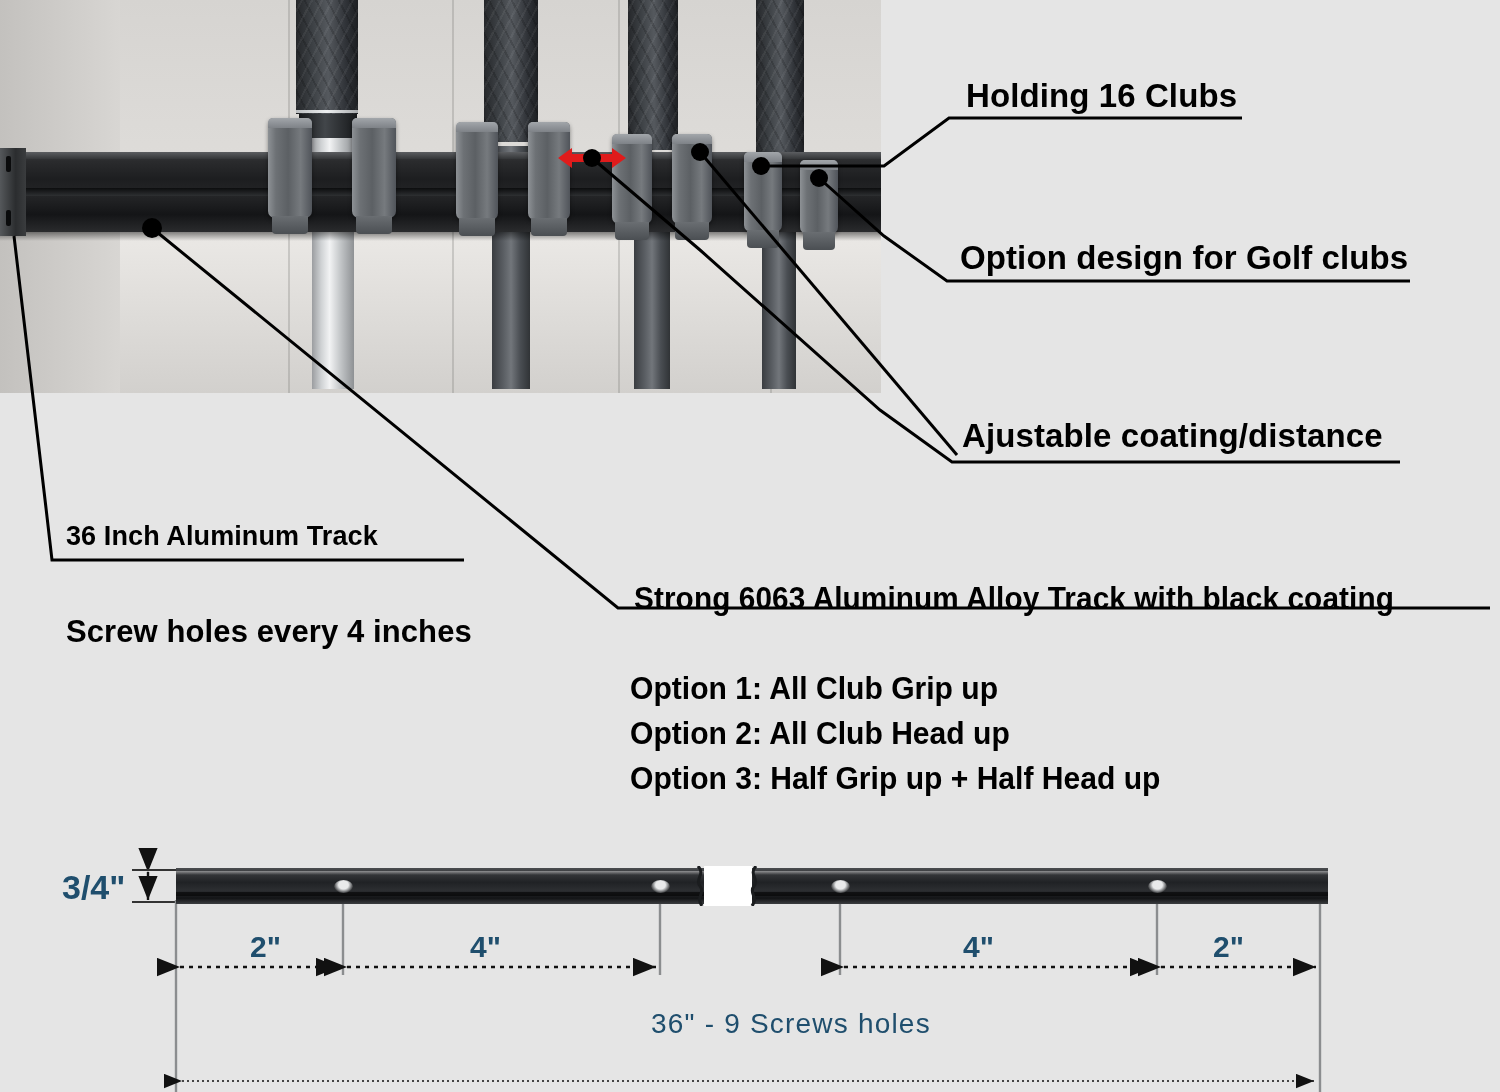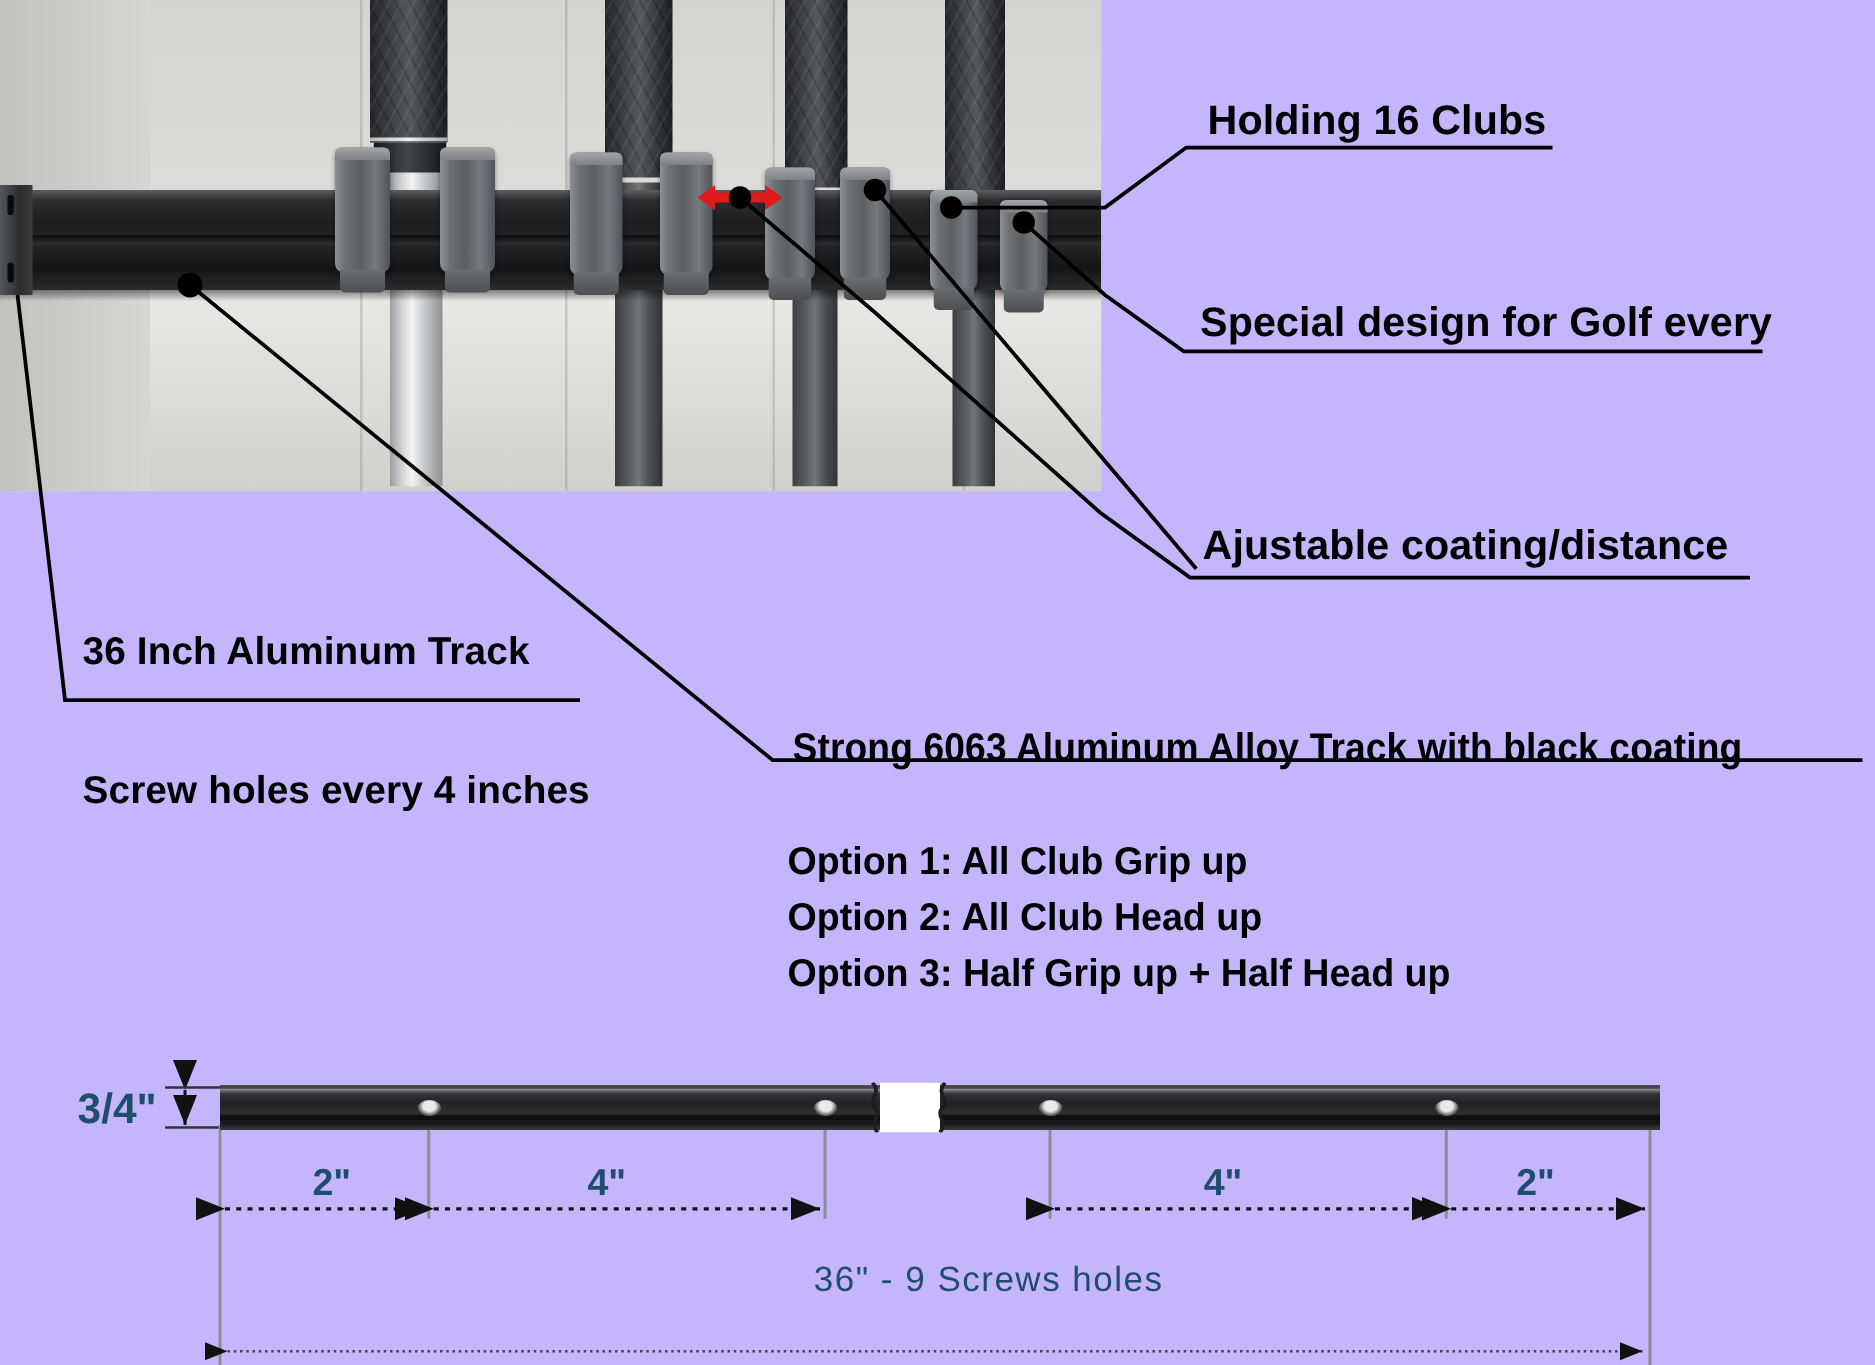--- a/index.html
+++ b/index.html
@@ -1,20 +1,20 @@
 <!DOCTYPE html>
 <html><head>
 <meta charset="utf-8">
 <style>
   html,body{margin:0;padding:0;background:#ffffff;}
   body{
     width:1500px;height:1092px;position:relative;overflow:hidden;
     font-family:"Liberation Sans","DejaVu Sans",sans-serif;
   }
-  #stage{position:absolute;left:0;top:0;width:1500px;height:1092px;background:#c4b5fd;}
+  #stage{position:absolute;left:0;top:0;width:1500px;height:1092px;background:#e5e5e5;}
 
   
   .photo{position:absolute;left:0;top:0;width:881px;height:393px;overflow:hidden;background:#d9d7d4;}
   .wall{position:absolute;inset:0;
     background:linear-gradient(180deg,#d6d4d1 0%,#dedcd9 42%,#e9e7e4 62%,#d2d0cd 100%);}
   .wall-l{position:absolute;left:0;top:0;width:120px;height:393px;
     background:linear-gradient(90deg,#c3c1be,#d8d6d3);}
   .panelseam{position:absolute;top:0;width:2px;height:393px;background:rgba(120,118,115,.28);}
 
   
@@ -56,21 +56,21 @@
 
   
   .redarrow{position:absolute;left:556px;top:145px;width:72px;height:26px;}
 
   
   .leader{position:absolute;left:0;top:0;width:1500px;height:1092px;pointer-events:none;}
   .label{position:absolute;color:#000;font-weight:700;white-space:nowrap;letter-spacing:.1px;}
   .l-hold   {left:966px;top:77px;  font-size:33px;}
   .l-special{left:960px;top:239px; font-size:33px;}
   .l-adjust {left:962px;top:417px; font-size:33px;}
-  .l-track36{left:66px; top:503px; font-size:31px;text-align:right;}
+  .l-track36{left:66px; top:521px; font-size:27px;text-align:right;}
   .l-screw4 {left:66px; top:570px; font-size:31px;margin-top:44px;}
   .l-alloy  {left:634px;top:580px; font-size:32px;
              transform:scaleX(.93);transform-origin:left center;}
   .opt{position:absolute;left:630px;font-size:31px;font-weight:700;color:#000;white-space:nowrap;
        transform:scaleX(.97);transform-origin:left center;}
   .opt1{top:671px;} .opt2{top:716px;} .opt3{top:761px;}
 
   
   .dimbar{position:absolute;height:36px;
     background:linear-gradient(180deg,#4a4c4f 0%,#35373a 16%,#202225 40%,#2c2e31 62%,#131416 84%,#3a3c3f 100%);}
@@ -224,21 +224,21 @@
       <path d="M844,967 L1153,967" marker-start="url(#ahs)" marker-end="url(#ahs)"></path>
       <path d="M1161,967 L1316,967" marker-start="url(#ahs)" marker-end="url(#ahs)"></path>
     </g>
 
     <g stroke="#444" stroke-width="2" fill="none" stroke-dasharray="2 3">
       <path d="M182,1081 L1314,1081" marker-start="url(#ahs)" marker-end="url(#ahs)"></path>
     </g>
   </svg>
 
   <div class="label l-hold">Holding 16 Clubs</div>
-  <div class="label l-special">Special design for Golf every</div>
+  <div class="label l-special">Option design for Golf clubs</div>
   <div class="label l-adjust">Ajustable coating/distance</div>
   <div class="label l-track36">36 Inch Aluminum Track</div>
   <div class="label l-screw4">Screw holes every 4 inches</div>
   <div class="label l-alloy">Strong 6063 Aluminum Alloy Track with black coating</div>
 
   <div class="opt opt1">Option 1: All Club Grip up</div>
   <div class="opt opt2">Option 2: All Club Head up</div>
   <div class="opt opt3">Option 3: Half Grip up + Half Head up</div>
 
   <div class="dimbar" style="left:176px;top:868px;width:530px;">

